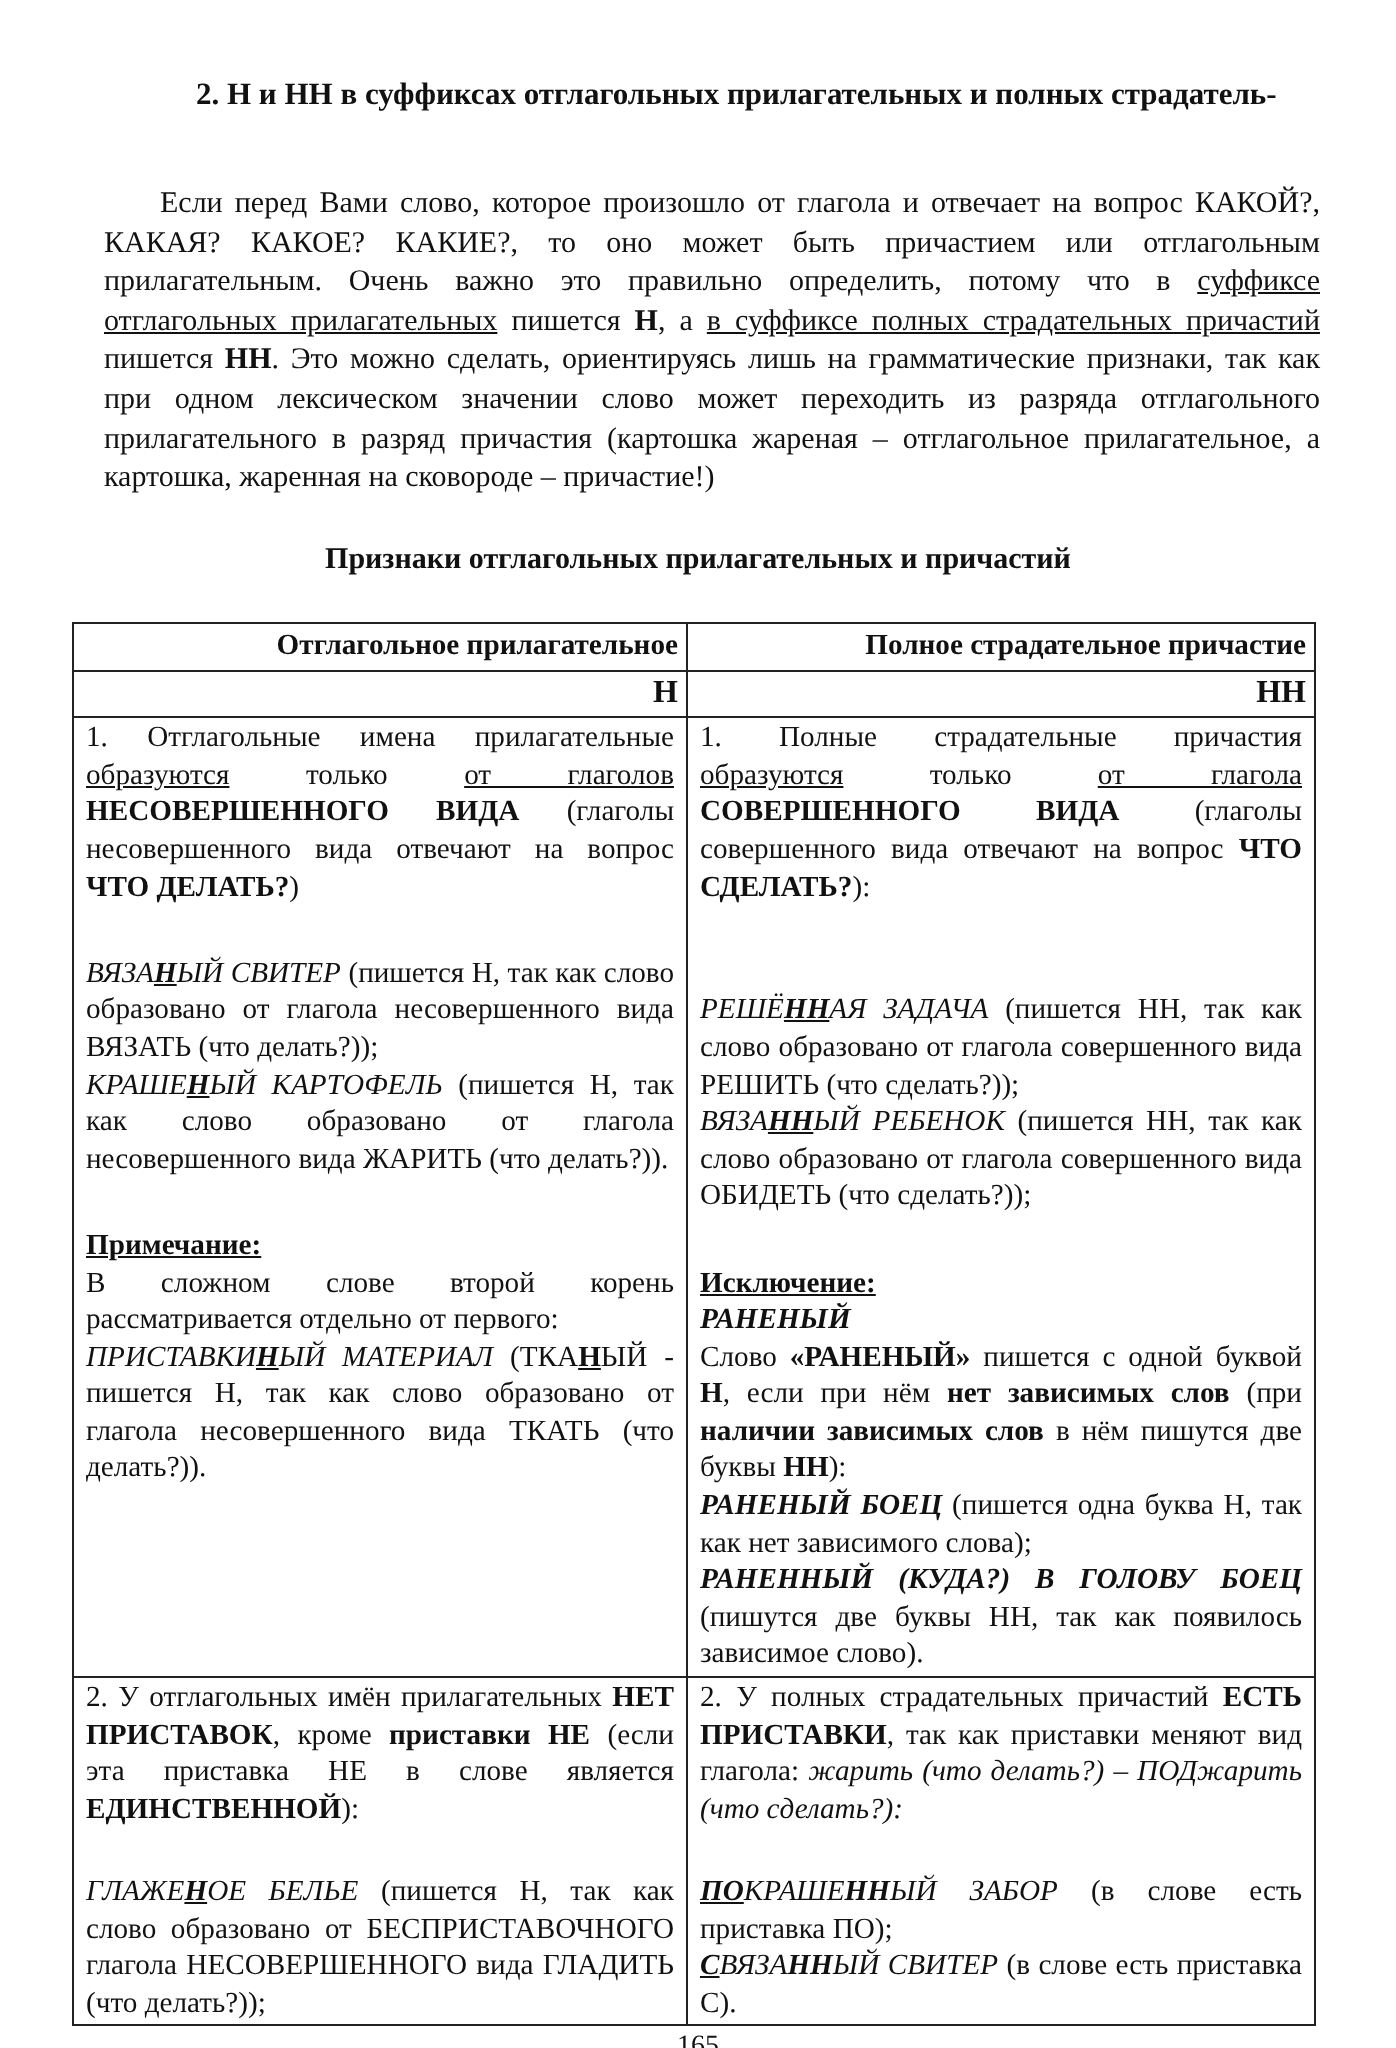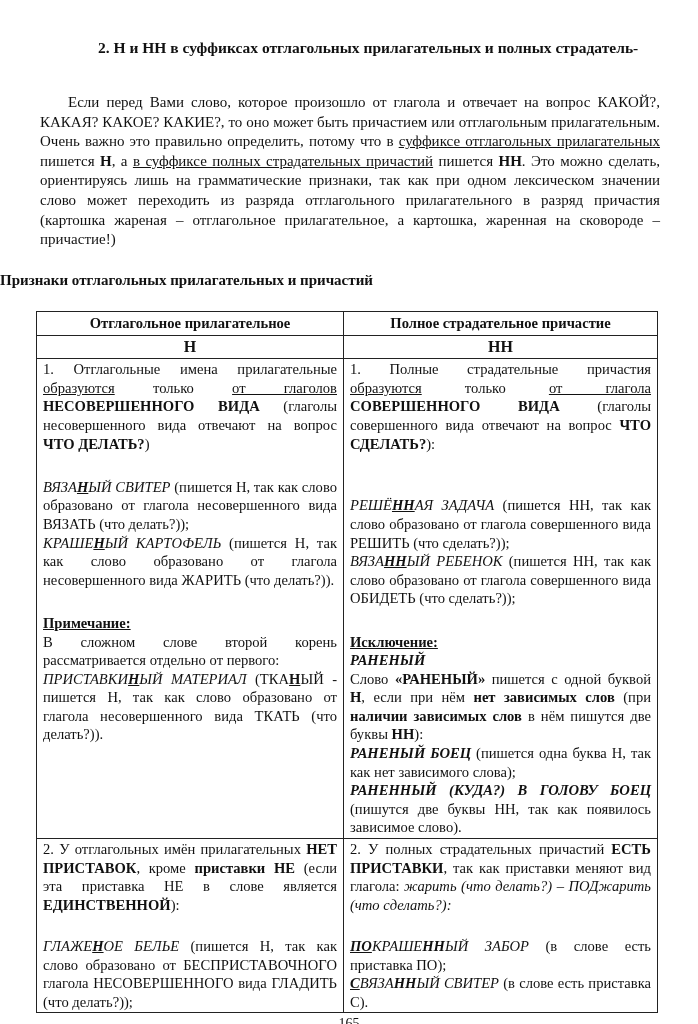--- a/index.html
+++ b/index.html
@@ -3,30 +3,30 @@
 <meta charset="utf-8">
 <style>
   html, body { margin: 0; padding: 0; background: #fff; }
   body { width: 698px; height: 1024px; position: relative; overflow: hidden;
          font-family: "Liberation Serif", serif; color: #111; }
   .heading { position: absolute; left: 40px; top: 38px; width: 620px;
              font-size: 15.5px; font-weight: bold; line-height: 19px; }
   .heading .indent { padding-left: 58px; }
   .intro { position: absolute; left: 40px; top: 93px; width: 620px;
            font-size: 15px; line-height: 19.6px; text-align: justify; }
-  .intro .first { text-indent: 28px; }
+  .intro .first { text-indent: 28px; margin-left: 12px; }
   .u { text-decoration: underline; }
   .b { font-weight: bold; }
   .i { font-style: italic; }
   .table-title { position: absolute; left: 0; top: 272px; width: 698px;
-                 text-align: left; font-weight: bold; font-size: 15px; }
+                 text-align: center; font-weight: bold; font-size: 15px; }
   table { position: absolute; left: 36px; top: 311px; width: 622px;
           border-collapse: collapse; font-size: 14.6px; line-height: 18.6px; }
   td { border: 1px solid #222; vertical-align: top; padding: 1px 6px 1px 6px; text-align: justify; }
-  td.h { text-align: center; font-weight: bold; padding: 2px 4px; }
+  td.h { text-align: right; font-weight: bold; padding: 2px 4px; }
   td.left { width: 298px; }
   .row1 td { height: 438px; }
   .row2 td { height: 166px; }
   .gap { height: 18.6px; }
   .page-num { position: absolute; left: 0; top: 1016px; width: 698px; text-align: center; font-size: 14px; }
 </style>
 </head>
 <body>
 
 <div class="heading">

